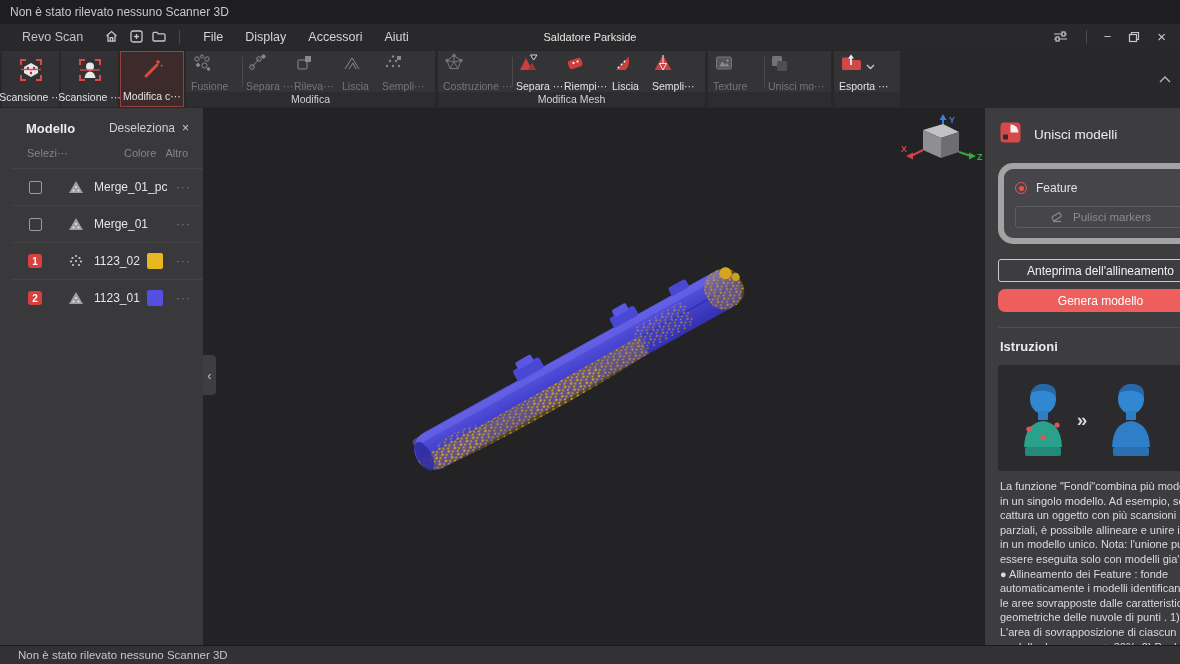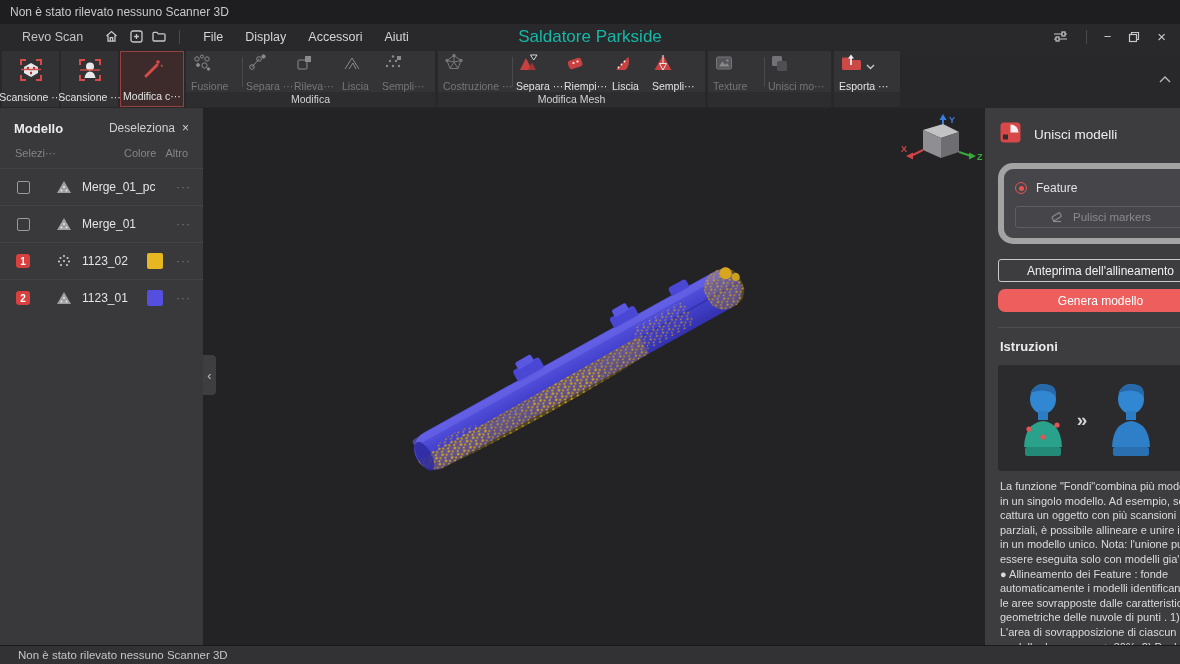--- a/index.html
+++ b/index.html
@@ -11,21 +11,21 @@
   .titlebar { position:absolute; left:0; top:0; width:1180px; height:24px; background:#1e1e20;
               display:flex; align-items:center; padding-left:10px; font-size:12px; color:#c9c9cb; }
 
   
   .menubar { position:absolute; left:0; top:24px; width:1180px; height:25px; background:#29292b;
              display:flex; align-items:center; font-size:12.5px; color:#d4d4d6; }
   .appname { margin-left:22px; color:#c3c3c5; }
   .mb-icon { width:16px; height:16px; display:inline-flex; align-items:center; justify-content:center; cursor:pointer; }
   .mb-sep { width:1px; height:14px; background:#4a4a4d; margin:0 12px; }
   .menu-item { margin:0 11px; cursor:default; }
-  .doc-title { position:absolute; left:0; right:0; text-align:center; font-size:17px; color:#14b8a6; pointer-events:none; }
+  .doc-title { position:absolute; left:0; right:0; text-align:center; font-size:11px; color:#e5e5e5; pointer-events:none; }
   .win-controls { margin-left:auto; display:flex; align-items:center; gap:15px; padding-right:14px; }
   .win-glyph { font-size:13px; color:#c9c9cb; line-height:1; cursor:pointer; }
 
   
   .ribbon { position:absolute; left:0; top:49px; width:1180px; height:59px; background:#28282a;
             display:flex; align-items:stretch; padding:2px 2px 1px 2px; }
   .bigbtn { width:57px; margin-right:2px; background:#323235; display:flex; flex-direction:column;
             align-items:center; justify-content:flex-end; padding-bottom:4px; gap:4px; cursor:pointer; }
   .bigbtn.selected { background:#3d2b2b; border:1px solid #94413f; }
   .blabel { font-size:10.5px; color:#e2e2e4; white-space:nowrap; }
@@ -34,21 +34,21 @@
   .gstrip { height:15px; background:#2d2d30; font-size:10.5px; color:#d2d2d4; text-align:center; line-height:15px; }
   .tool { width:48px; display:flex; flex-direction:column; align-items:flex-start; gap:2px; cursor:pointer; }
   .tool.narrow { width:40px; }
   .tlabel { font-size:10.5px; color:#e2e2e4; white-space:nowrap; }
   .tool.disabled .tlabel { color:#76767a; }
   .vsep { width:1px; height:30px; background:#4a4a4d; margin:0 3px; align-self:center; }
   .ribbon-spacer { flex:1; }
   .collapse-ribbon { width:26px; display:flex; align-items:center; justify-content:center; cursor:pointer; }
 
   
-  .panelL { position:absolute; left:0; top:108px; width:203px; height:537px; background:#39393c; }
+  .panelL { position:absolute; left:0; top:108px; width:203px; height:537px; background:#39393c;padding-left:12px; }
   .lp-head { display:flex; align-items:center; padding:0 14px; height:32px; margin-top:4px; }
   .lp-title { font-size:13px; font-weight:bold; color:#ebebec; }
   .lp-desel { margin-left:auto; font-size:12px; color:#cfcfd1; cursor:pointer; }
   .lp-x { margin-left:7px; font-size:12px; color:#cfcfd1; cursor:pointer; }
   .lp-sub { display:flex; align-items:center; padding:0 15px; height:18px; font-size:11px; color:#84848a; }
   .lp-sub .sp { flex:1; }
   .lp-sub span { margin-left:9px; }
   .lp-sub span:first-child { margin-left:0; }
   .lp-list { margin-top:6px; }
   .lp-row { height:37px; display:flex; align-items:center; padding:0 12px; border-top:1px solid #434347; cursor:pointer; }

